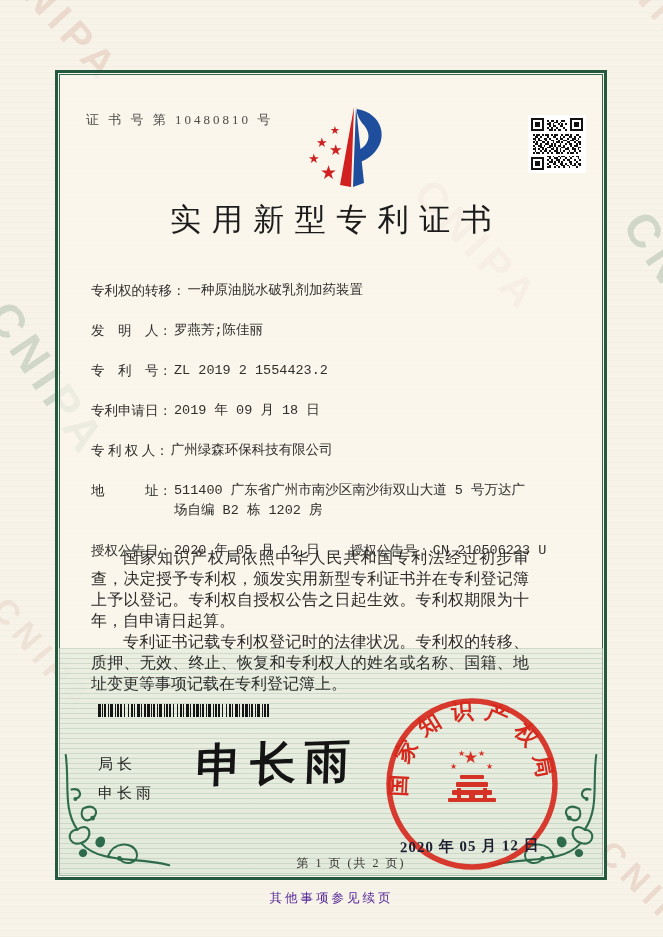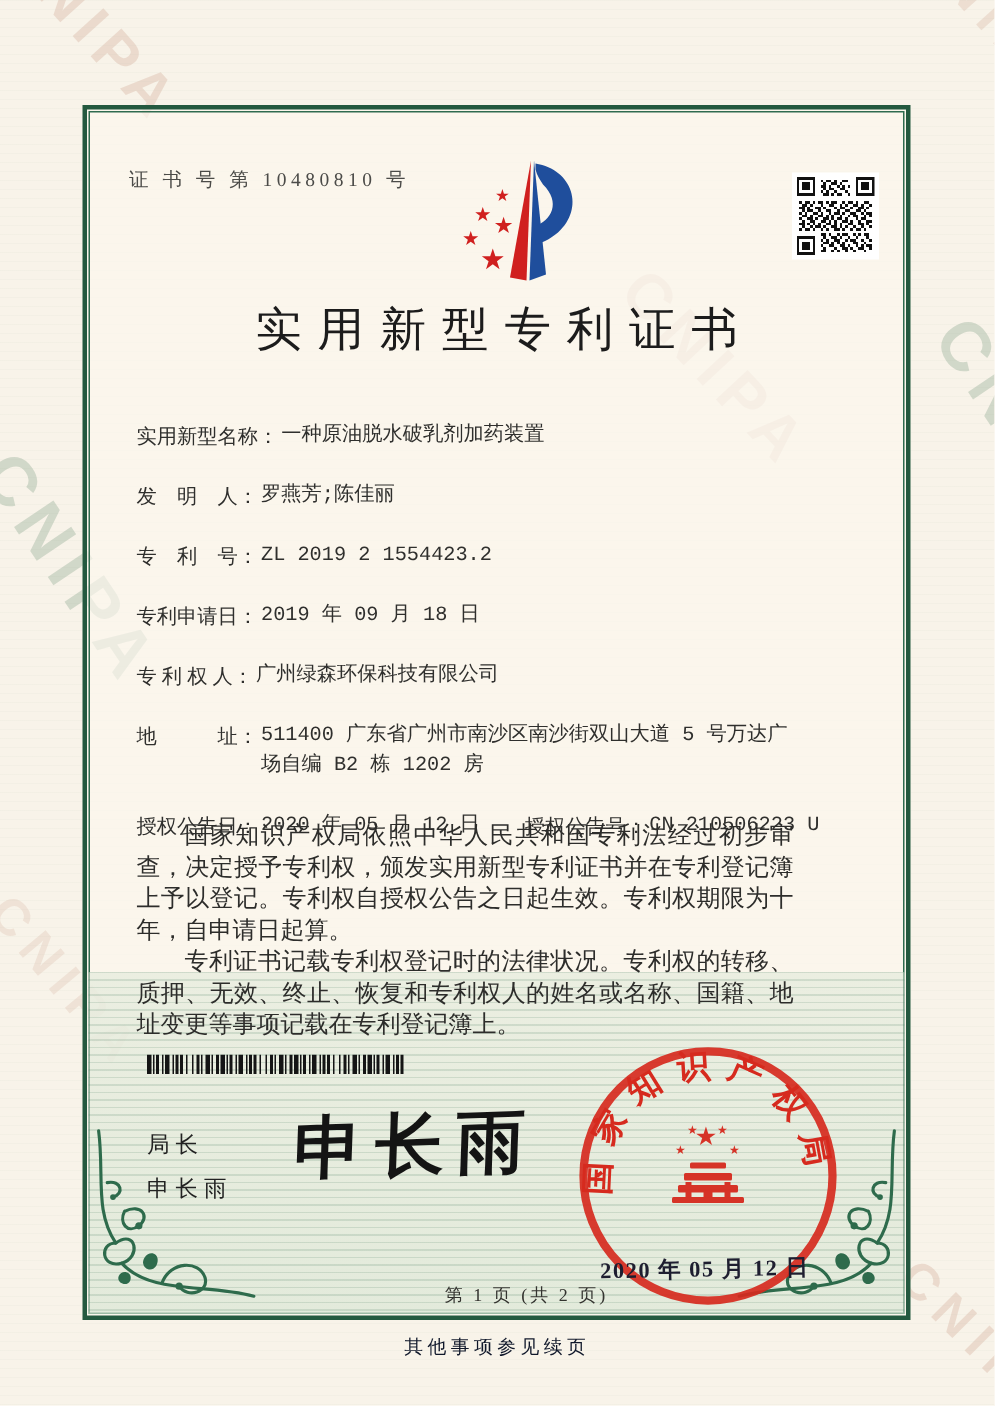--- a/index.html
+++ b/index.html
@@ -97,21 +97,21 @@
     position:absolute;left:0;right:0;top:782px;z-index:4;text-align:center;
     font-size:12px;letter-spacing:2px;color:#33332f;white-space:pre;padding-left:40px;
   }
 
   .flourish{position:absolute;z-index:4;pointer-events:none;}
   .flourish-right{right:2px;bottom:2px;}
   .flourish-left{left:2px;bottom:2px;transform:scaleX(-1);}
 
   .continuation{
     position:absolute;left:0;right:0;top:890px;z-index:3;text-align:center;
-    font-size:12.5px;letter-spacing:3px;color:#0f172a;
+    font-size:12.5px;letter-spacing:3px;color:#4c1d95;
   }
 </style>
 </head>
 <body>
 
 <div class="page">
 
   <span class="watermark wm-tl">CNIPA</span>
   <span class="watermark wm-tr">CNIPA</span>
   <span class="watermark wm-center">CNIPA</span>
@@ -169,21 +169,21 @@
           M10,26h1v1h-1z M14,26h1v1h-1z M17,26h2v1h-2z M20,26h1v1h-1z M23,26h2v1h-2z M27,26h1v1h-1z
           M9,27h2v1h-2z M13,27h1v1h-1z M15,27h1v1h-1z M18,27h1v1h-1z M21,27h1v1h-1z M25,27h1v1h-1z"></path>
         </g>
       </svg>
     </div>
 
     <div class="title">实用新型专利证书</div>
 
     <div class="fields">
       <div class="frow">
-        <span class="flabel">实用新型名称：</span>
+        <span class="flabel">专利权的转移：</span>
         <span class="fvalue">一种原油脱水破乳剂加药装置</span>
       </div>
       <div class="frow">
         <span class="flabel">发　明　人：</span>
         <span class="fvalue">罗燕芳;陈佳丽</span>
       </div>
       <div class="frow">
         <span class="flabel">专　利　号：</span>
         <span class="fvalue">ZL 2019 2 1554423.2</span>
       </div>

